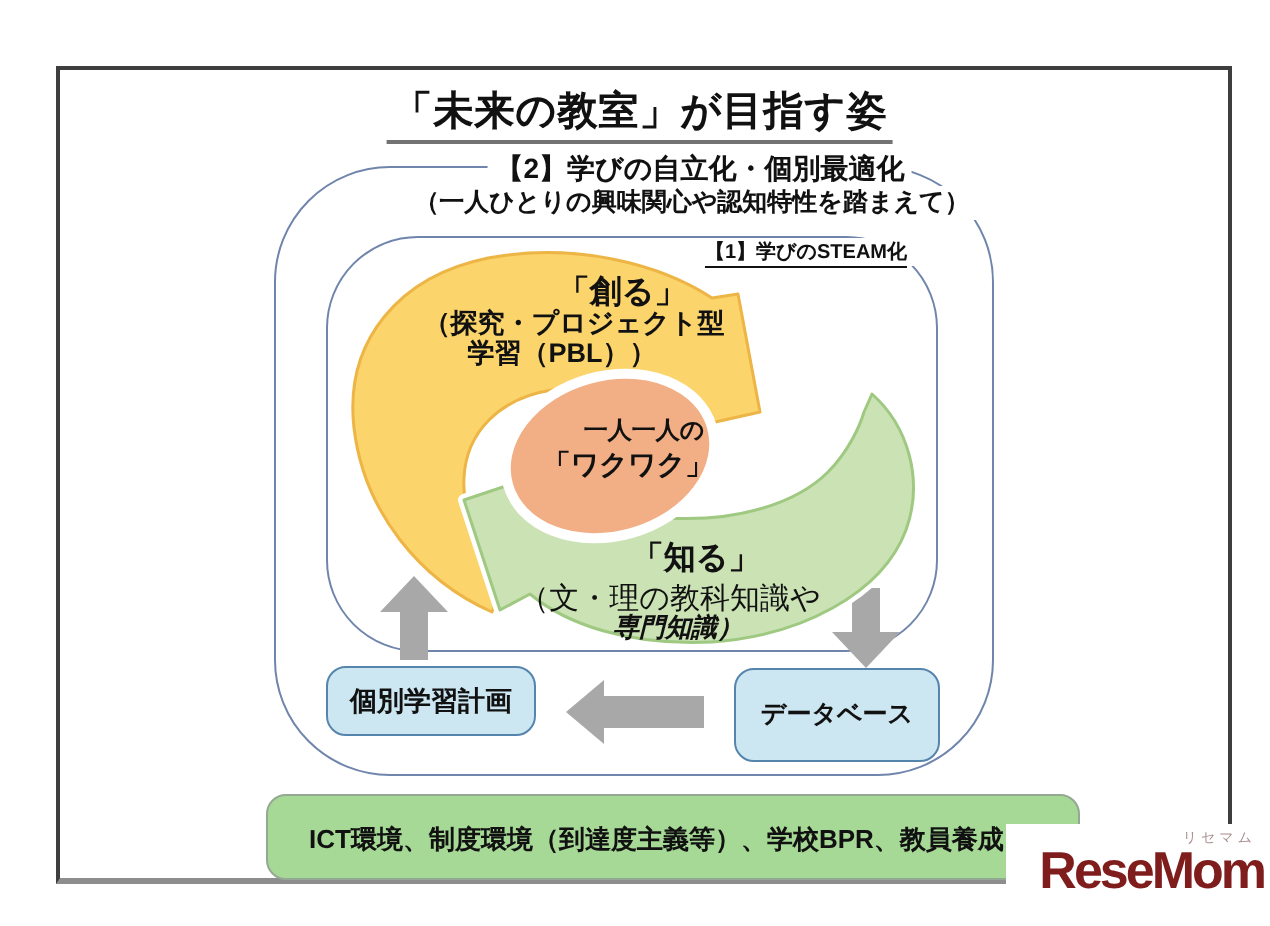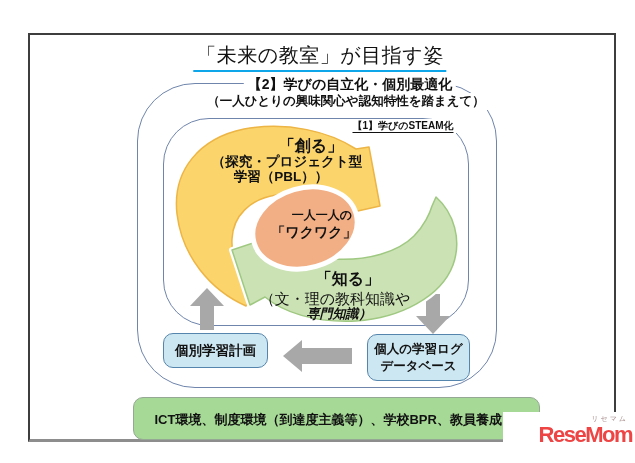--- a/index.html
+++ b/index.html
@@ -11,22 +11,22 @@
   .cx{transform:translateX(-50%);white-space:nowrap;}
 
   
   .slide-frame{
     left:28px;top:33px;width:588px;height:409px;box-sizing:border-box;background:#fff;
     border:2px solid #3e3e3e;border-bottom:3px solid #8d8d8d;
   }
 
   
   .page-title{
-    left:320px;top:42px;font-size:20px;font-weight:normal;letter-spacing:.5px;
-    border-bottom:2px solid #0ea5e9;padding:0 3px 1px 3px;
+    left:320px;top:42px;font-size:20px;font-weight:bold;letter-spacing:.5px;
+    border-bottom:2px solid #737373;padding:0 3px 1px 3px;
   }
 
   
   .ring{box-sizing:border-box;border:1.6px solid #6f85ac;background:#fff;}
   .ring-outer{left:137px;top:83px;width:360px;height:305px;border-radius:58px;}
   .ring-inner{left:163px;top:118px;width:306px;height:208px;border-radius:46px;background:transparent;}
 
   svg.overlay{left:0;top:0;width:635px;height:463px;pointer-events:none;}
 
   
@@ -60,22 +60,22 @@
     left:133px;top:397px;width:407px;height:43px;box-sizing:border-box;
     background:#a6d996;border:1.6px solid #94a894;border-radius:10px;
     display:flex;flex-direction:column;align-items:center;justify-content:center;text-align:center;
   }
   .foundation .l1{font-size:14px;font-weight:bold;border-bottom:1.5px solid #111;padding-bottom:1px;line-height:15px;}
   .foundation .l2{font-size:13px;font-weight:bold;margin-top:2px;line-height:14px;}
 
   
   .logo{left:503px;top:412px;width:132px;height:40px;background:#fff;}
   .logo-text{
-    position:absolute;right:3px;bottom:2px;font-size:22px;line-height:30px;font-weight:bold;
-    color:#ef4444;letter-spacing:-1.5px;
+    position:absolute;right:3px;bottom:2px;font-size:26px;line-height:30px;font-weight:bold;
+    color:#7f1d1d;letter-spacing:-1.5px;
   }
   .logo-kana{position:absolute;right:7px;top:2px;font-size:7px;color:#ab9090;letter-spacing:2px;}
 </style>
 </head>
 <body>
 
 <div class="abs slide-frame"></div>
 
 <div class="abs cx page-title">「未来の教室」が目指す姿</div>
 
@@ -121,21 +121,20 @@
 <div class="abs cx t-waku1">一人一人の</div>
 <div class="abs cx t-waku2">「ワクワク」</div>
 <div class="abs cx t-know">「知る」</div>
 <div class="abs cx t-know-s1">（文・理の教科知識や</div>
 <div class="abs cx t-know-s2">専門知識）</div>
 
 <div class="abs bluebox box-plan">
   <span>個別学習計画</span>
 </div>
 <div class="abs bluebox box-log">
-  <span>個人の学習ログ</span>
   <span>データベース</span>
 </div>
 
 <div class="abs foundation">
   <span class="l2">ICT環境、制度環境（到達度主義等）、学校BPR、教員養成 等</span>
 </div>
 
 <div class="abs logo">
   <span class="logo-kana">リセマム</span>
   <span class="logo-text">ReseMom</span>

